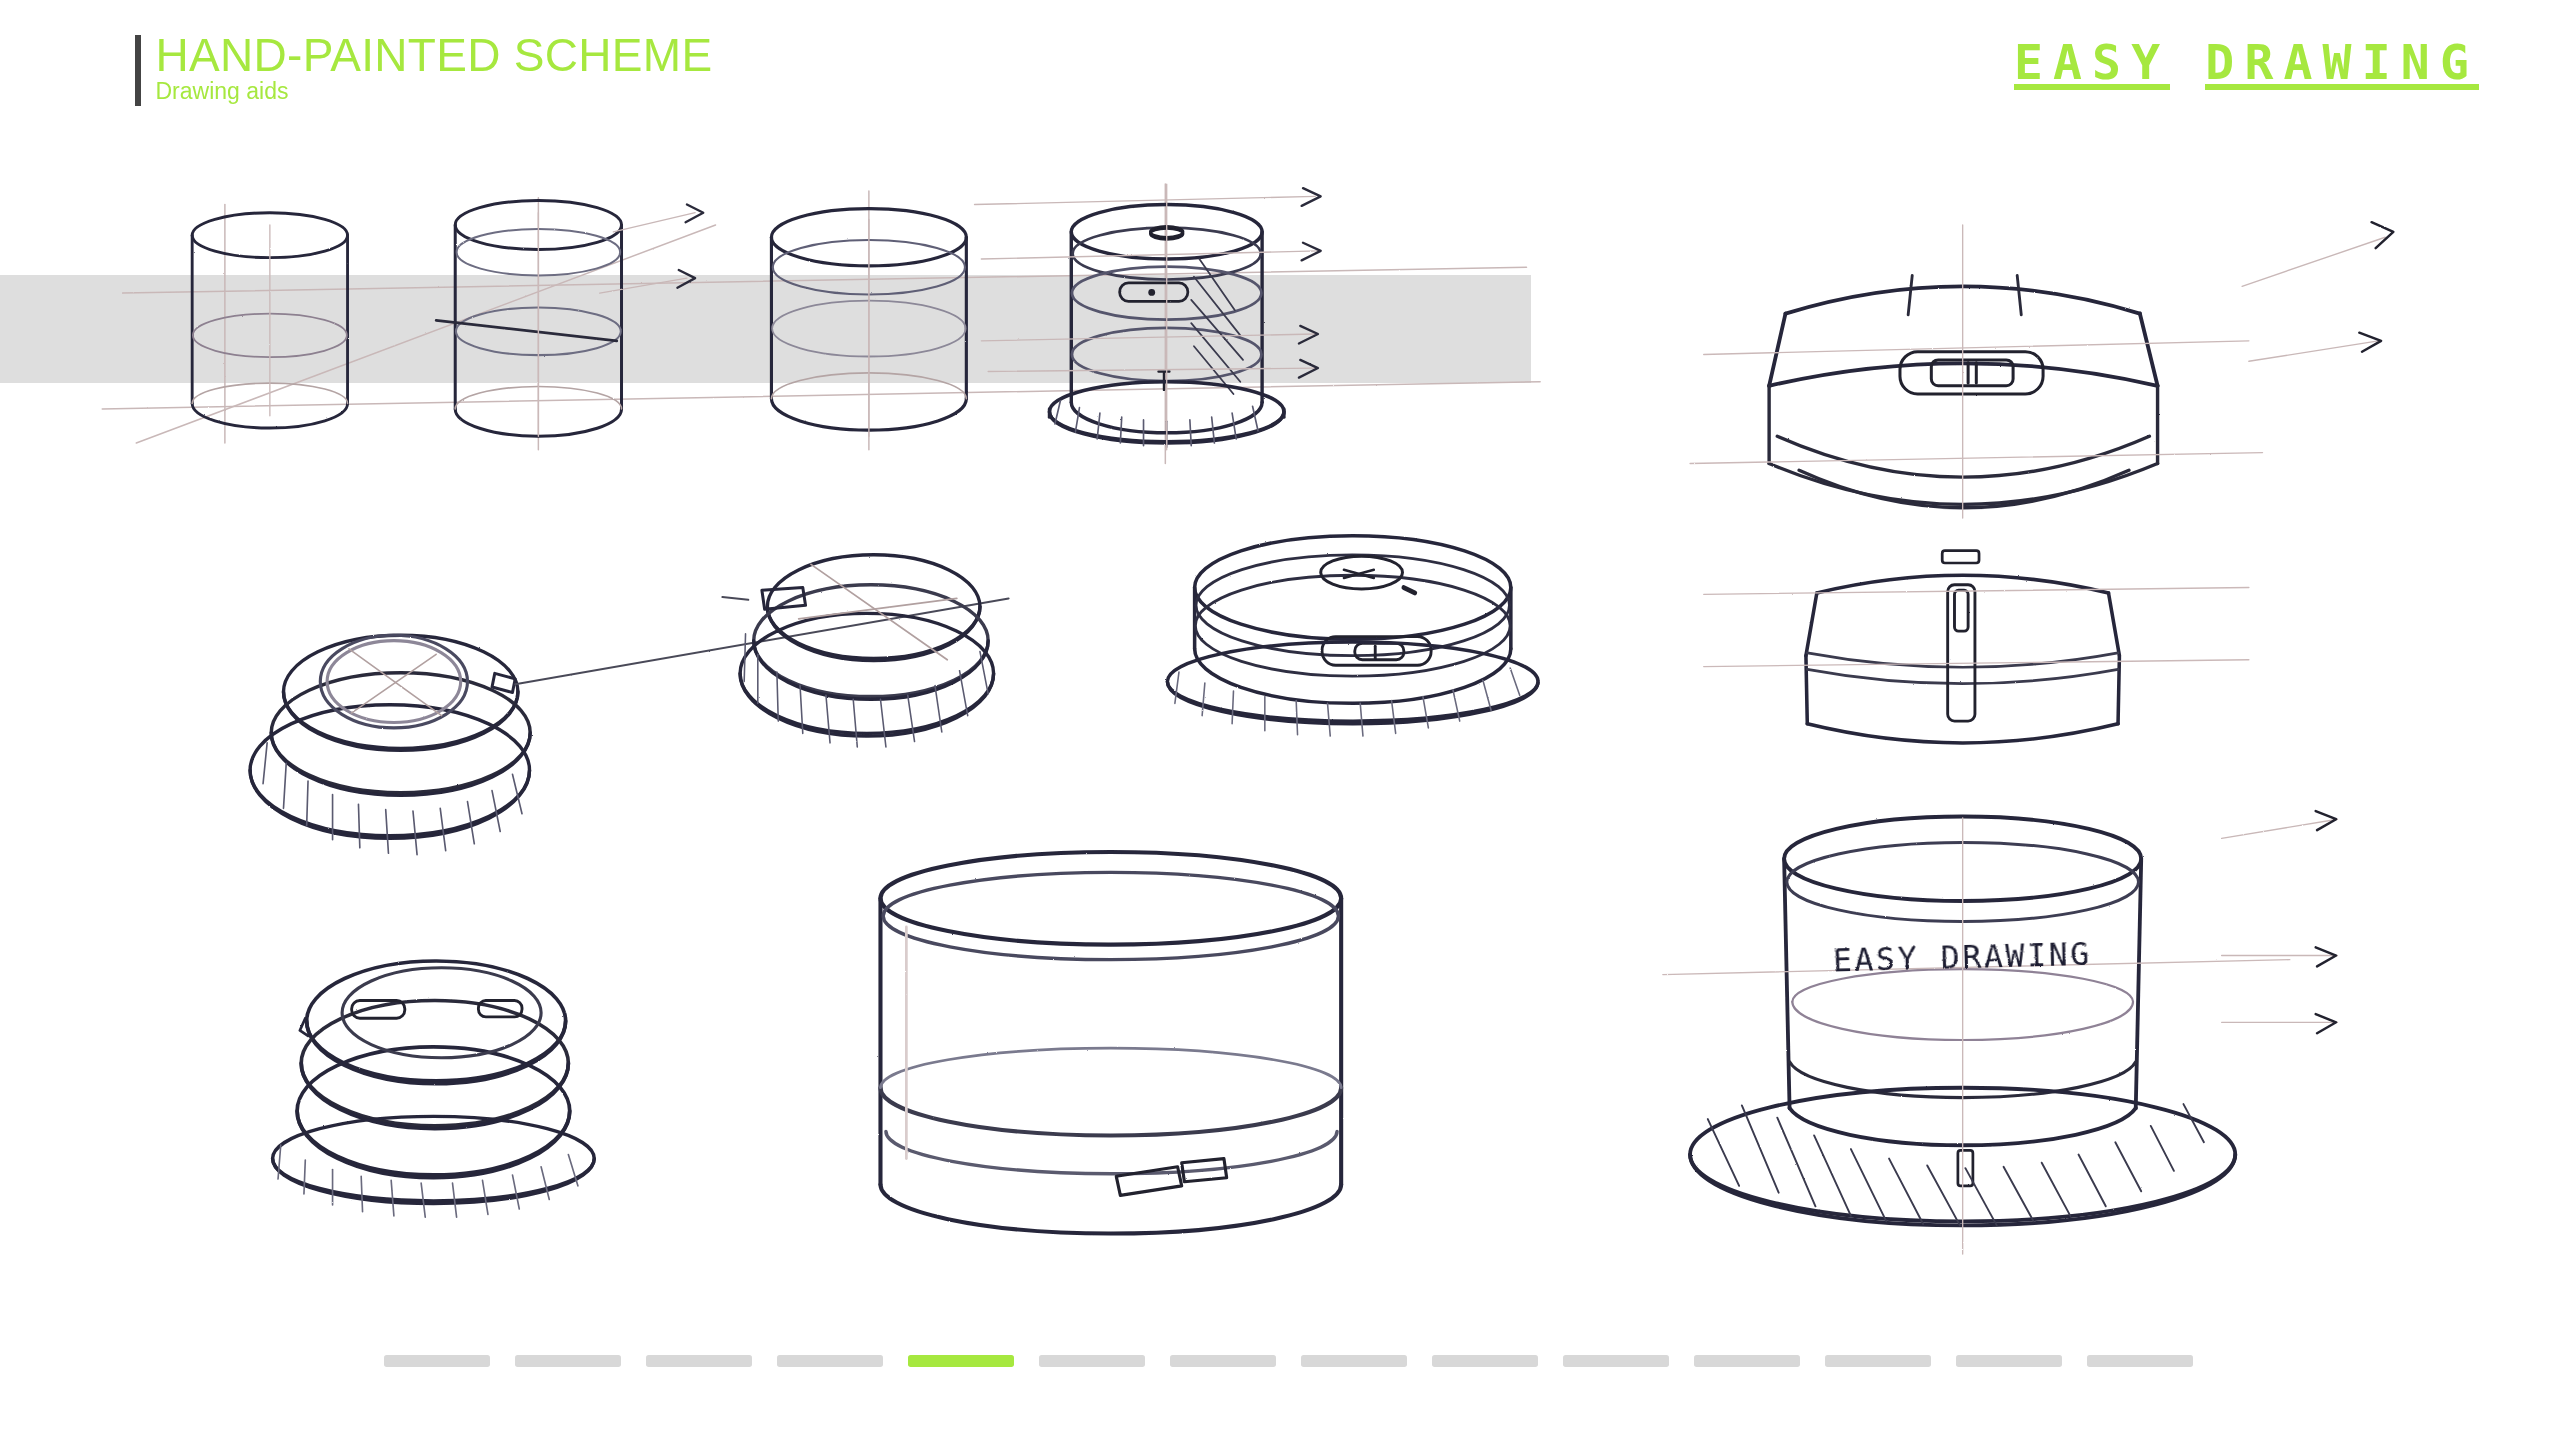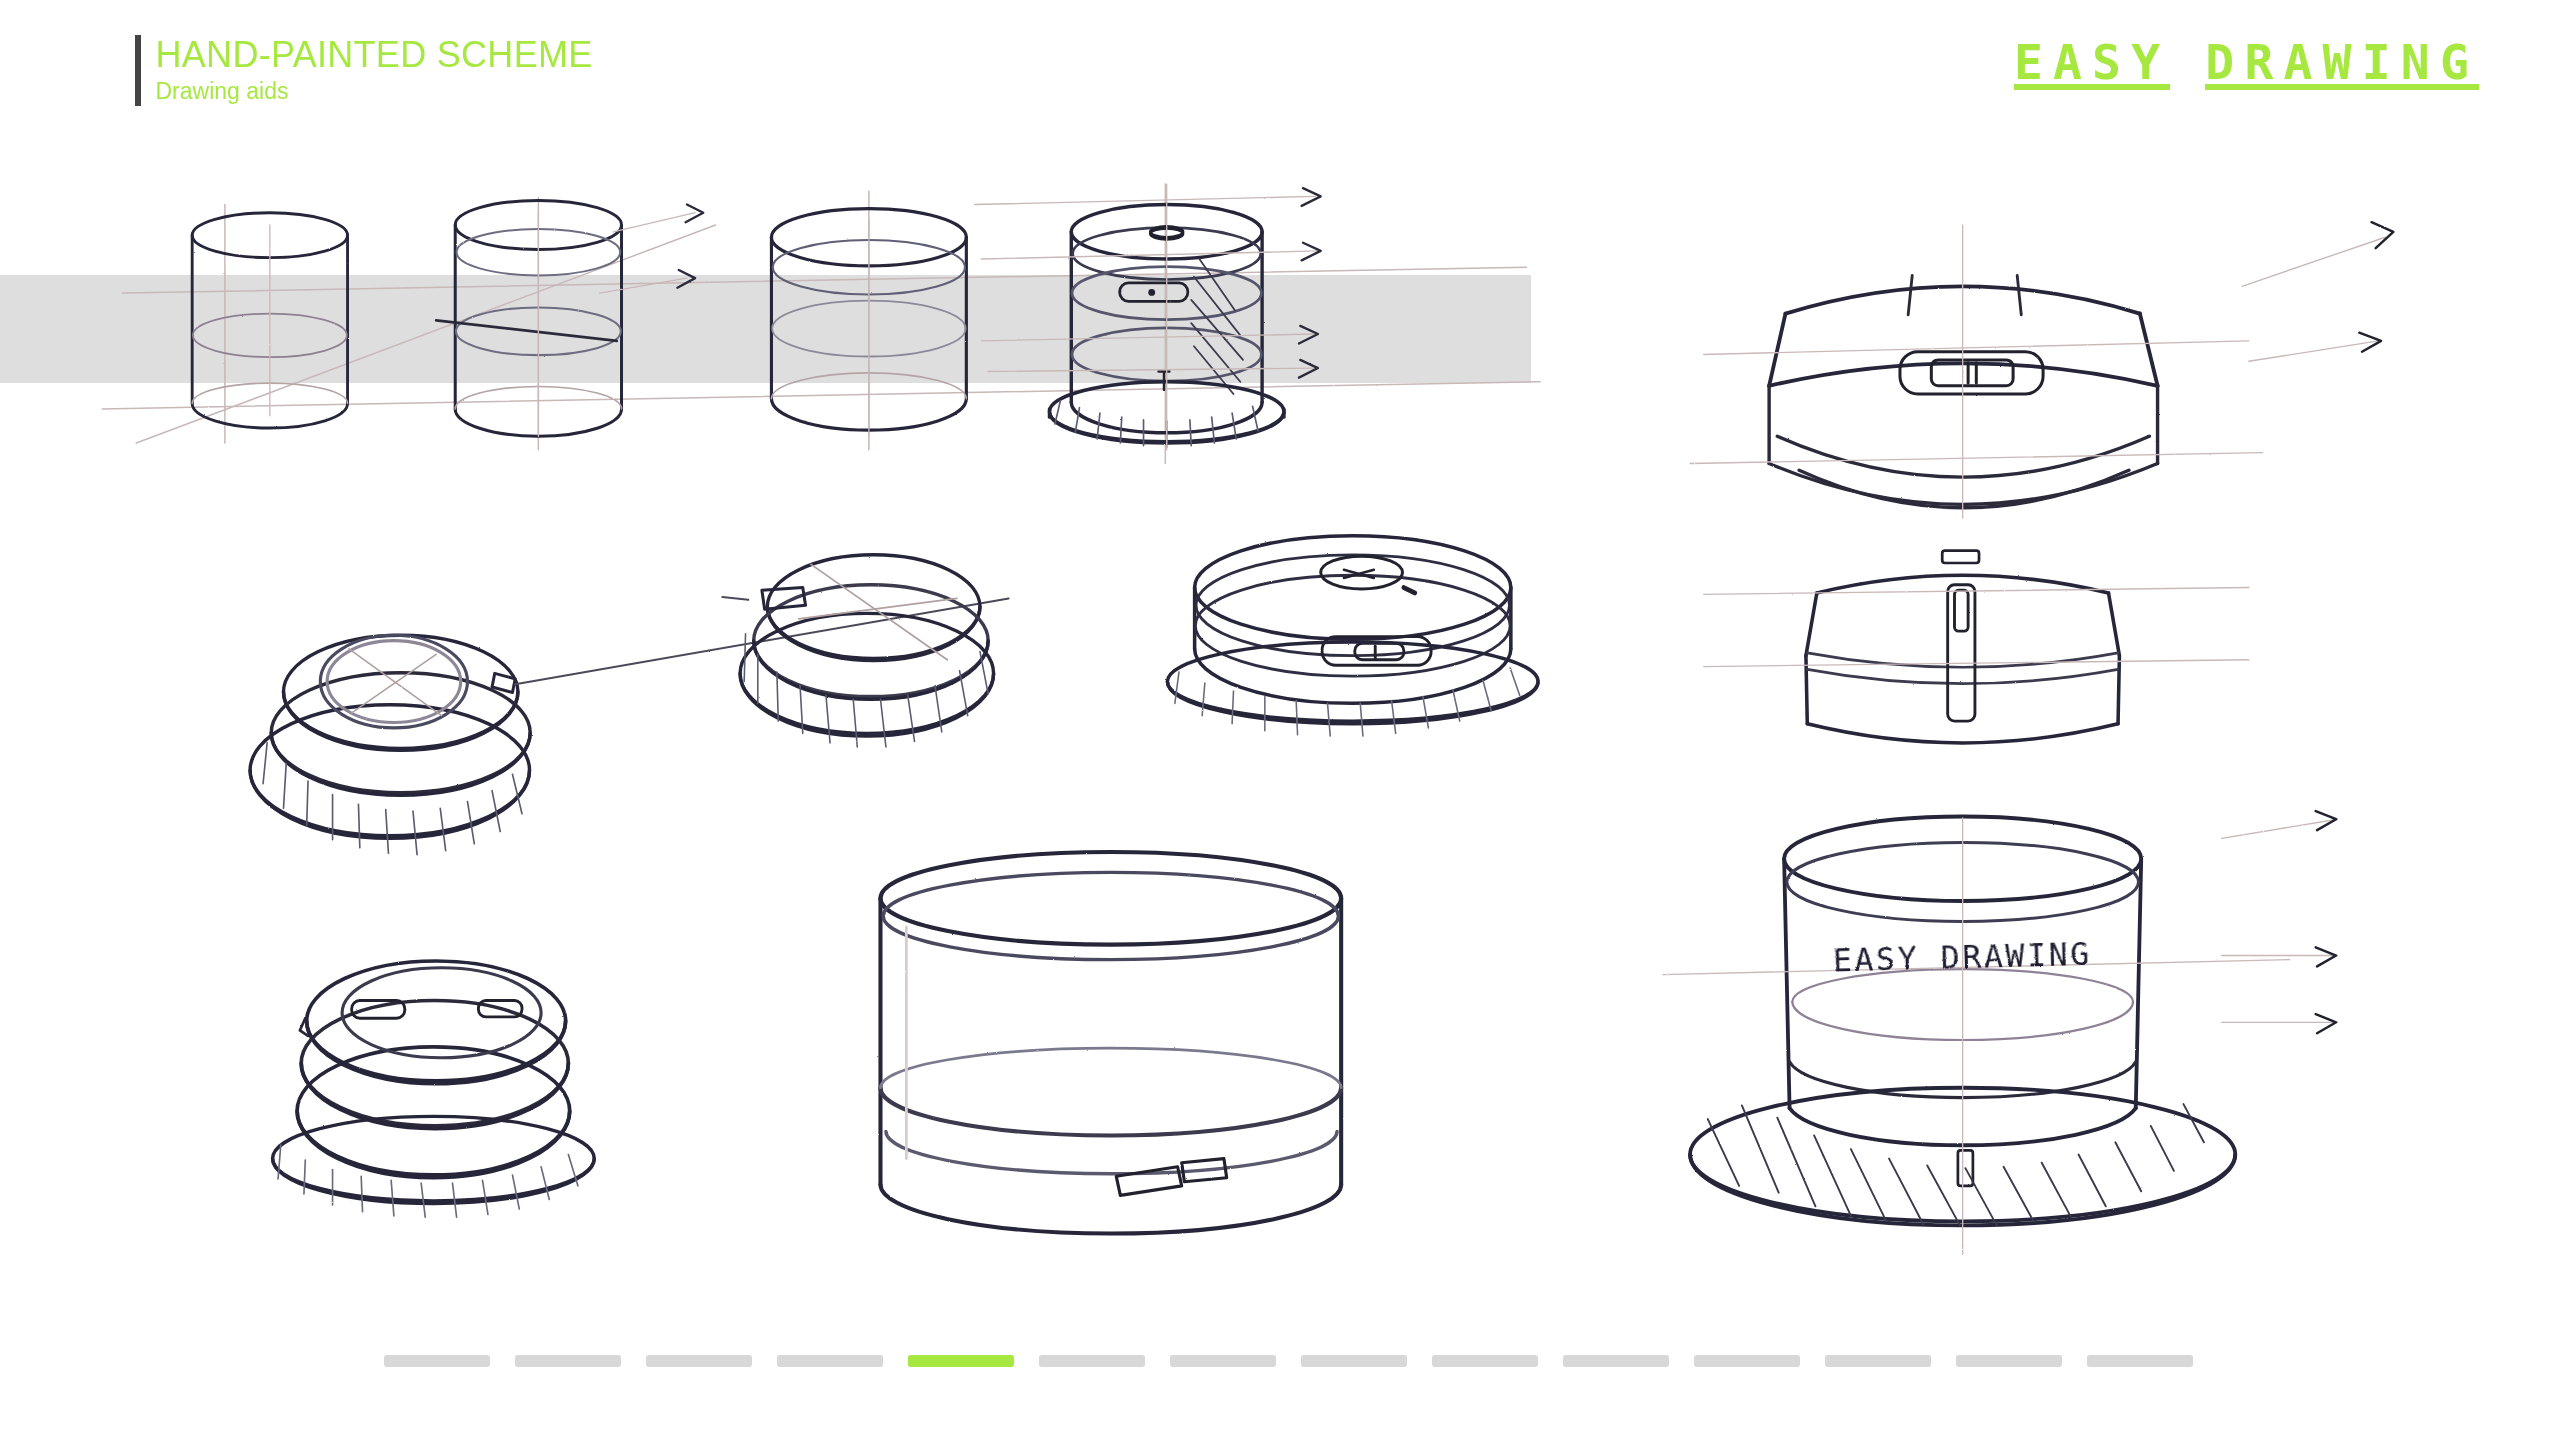--- a/index.html
+++ b/index.html
@@ -9,21 +9,21 @@
     overflow:hidden;position:relative;
     -webkit-font-smoothing:antialiased;
   }
   .slide{position:absolute;inset:0;background:#ffffff;}
 
   
   .hdr{position:absolute;left:135px;top:35px;display:flex;align-items:flex-start;}
   .hdr-bar{width:5.5px;height:71px;background:#444444;margin-right:15px;flex:none;}
   .hdr-txt{display:flex;flex-direction:column;}
   .hdr-title{
-    font-size:36px;line-height:40px;color:#A6E83F;
+    font-size:46px;line-height:40px;color:#A6E83F;
     letter-spacing:0.3px;font-weight:400;white-space:nowrap;
   }
   .hdr-sub{
     font-size:23px;line-height:27px;color:#A6E83F;
     margin-top:3px;font-weight:400;white-space:nowrap;
   }
 
   
   .brand{position:absolute;right:97px;top:37px;display:flex;align-items:center;gap:35px;}
   .brand-word{position:relative;display:flex;flex-direction:column;align-items:stretch;}

